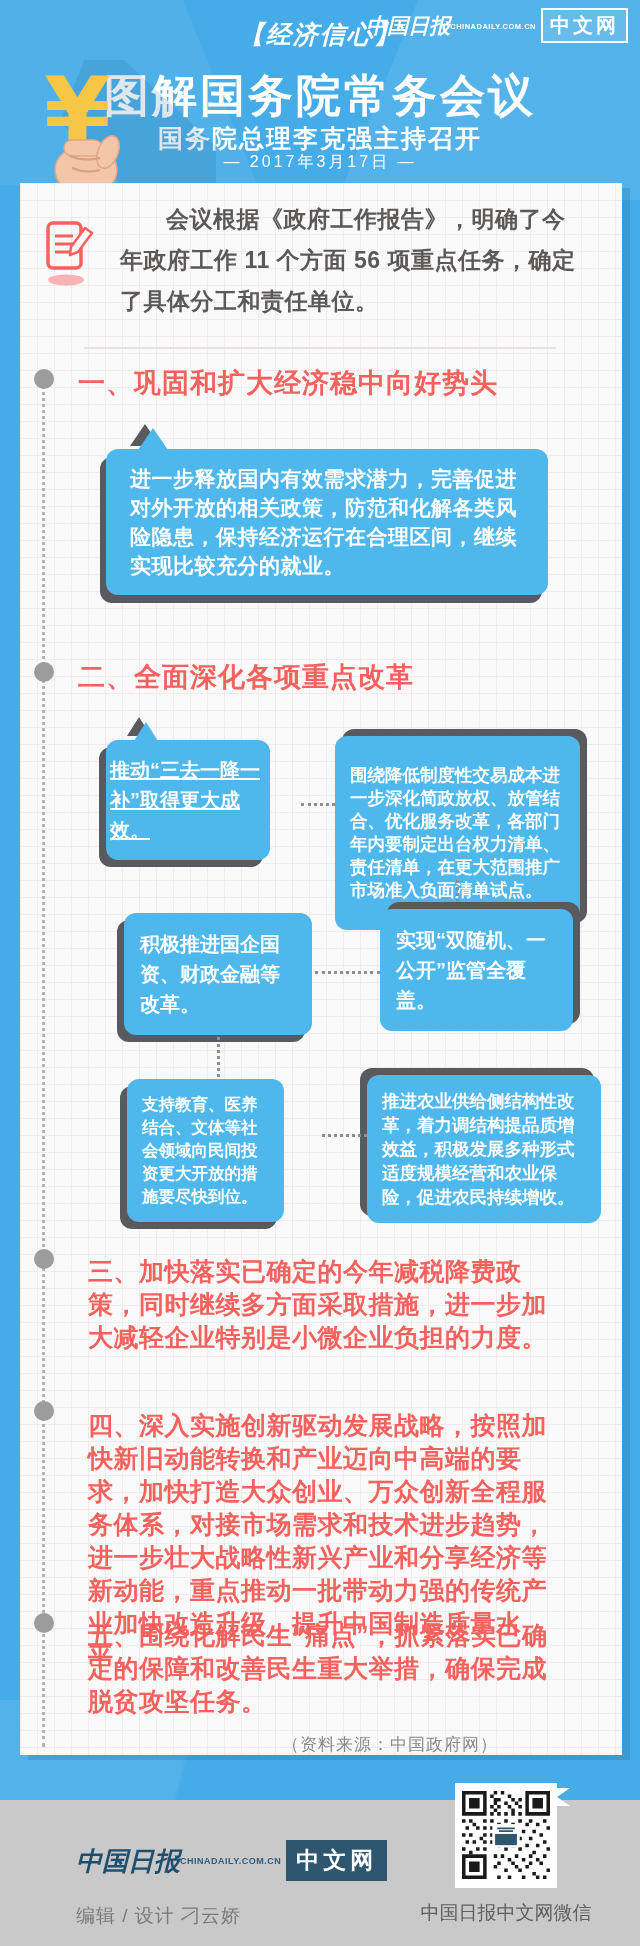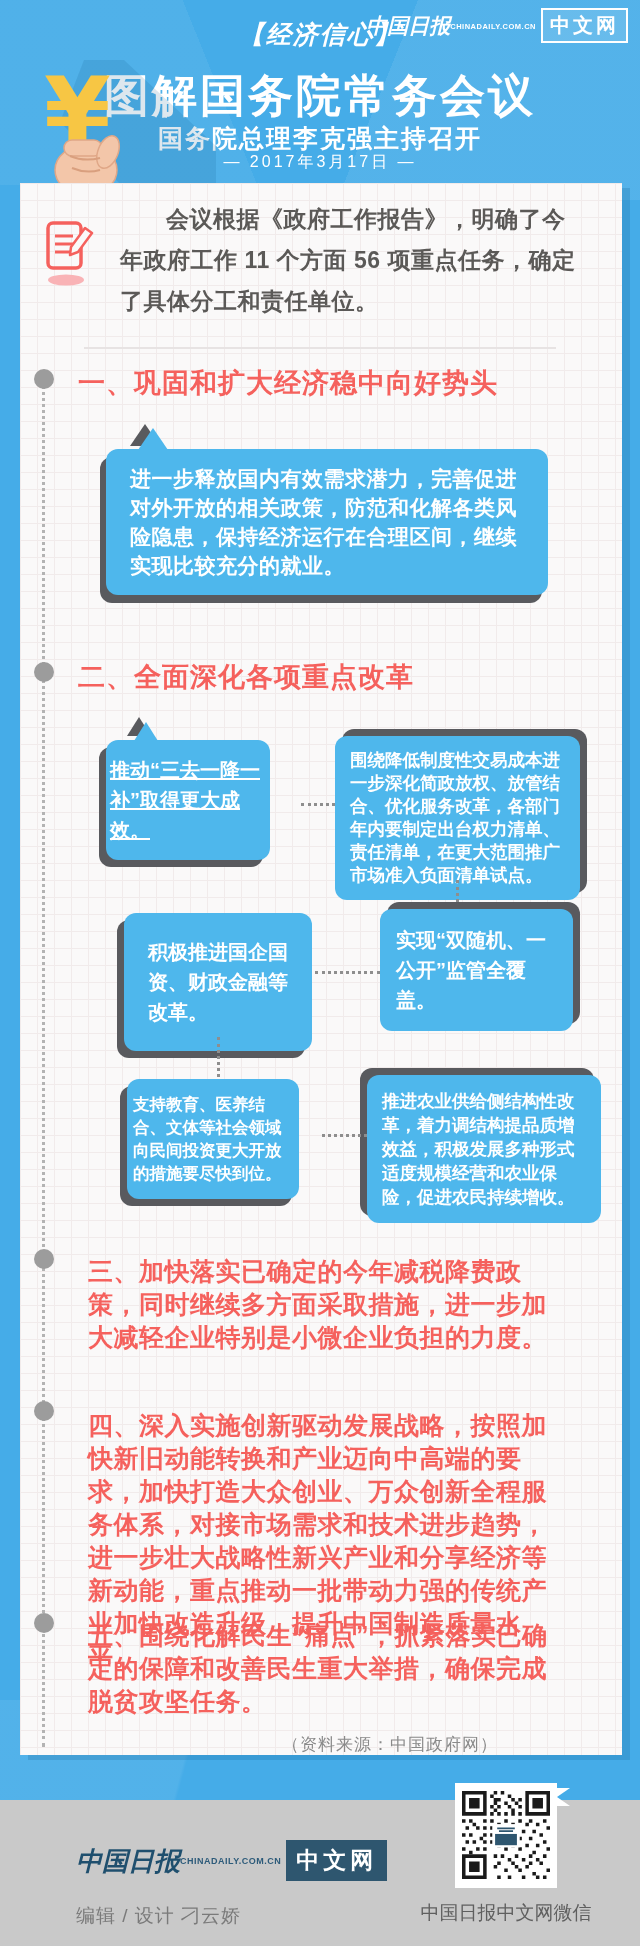--- a/index.html
+++ b/index.html
@@ -72,24 +72,24 @@
   .bubble1{left:86px;top:266px;width:442px;padding:15px 24px;font-size:21px;line-height:29px;
     box-shadow:-6px 8px 0 #595A5E;letter-spacing:.5px;}
   .tail,.tail-sh{position:absolute;width:0;height:0;
     border-left:15px solid transparent;border-right:15px solid transparent;}
   .tail{border-bottom:22px solid #4EB7EC;top:-21px;left:32px;}
   .tail-sh{border-bottom:22px solid #595A5E;top:-25px;left:24px;}
   .tail.small{border-left-width:12px;border-right-width:12px;border-bottom-width:19px;top:-18px;left:28px;}
   .tail-sh.small{border-left-width:12px;border-right-width:12px;border-bottom-width:19px;top:-23px;left:21px;}
 
   .box-r1l{left:86px;top:557px;width:164px;padding:15px 4px;font-size:20px;line-height:30px;text-decoration:underline;}
-  .box-r1r{left:315px;top:553px;width:245px;padding:13px 15px;font-size:17.5px;line-height:23px;}
-  .box-r2l{left:104px;top:730px;width:188px;padding:24px;font-size:20px;line-height:30px;}
+  .box-r1r{left:315px;top:553px;width:245px;padding:28px 15px;font-size:17.5px;line-height:23px;}
+  .box-r2l{left:104px;top:730px;width:188px;padding:16px;font-size:20px;line-height:30px;}
   .box-r2r{left:360px;top:726px;width:193px;padding:16px;font-size:20px;line-height:30px;}
-  .box-r3l{left:107px;top:896px;width:172px;padding:14px 6px;font-size:16.5px;line-height:23px;}
+  .box-r3l{left:107px;top:896px;width:157px;padding:14px 15px;font-size:16.5px;line-height:23px;}
   .box-r3r{left:347px;top:892px;width:234px;padding:14px 15px;font-size:17.5px;line-height:24px;}
 
   .conn-h{position:absolute;border-top:3px dotted #8E8E8E;height:0;}
   .conn-v{position:absolute;border-left:3px dotted #8E8E8E;width:0;}
   .conn-h1{left:281px;top:620px;width:34px;}
   .conn-h2{left:295px;top:788px;width:65px;}
   .conn-h3{left:302px;top:951px;width:45px;}
   .conn-v1{left:436px;top:697px;height:28px;}
   .conn-v2{left:197px;top:854px;height:40px;}
 

